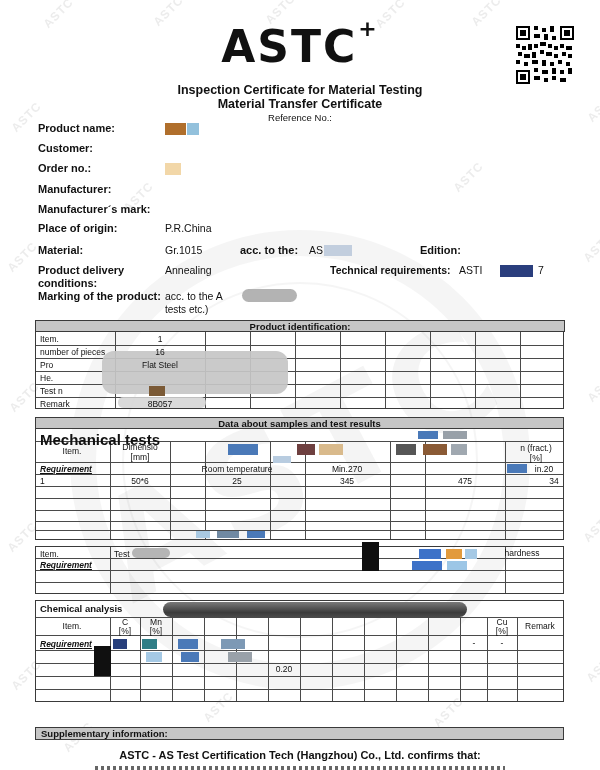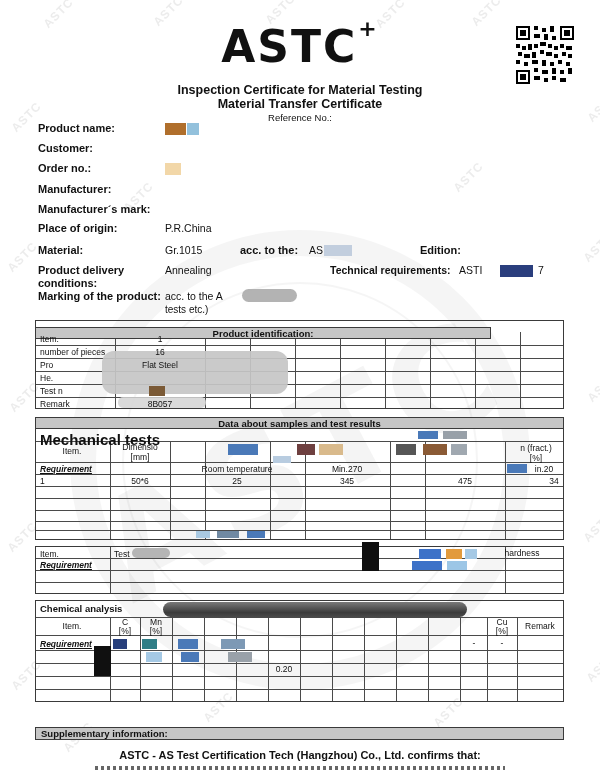--- a/index.html
+++ b/index.html
@@ -176,21 +176,21 @@
   <div class="val" style="left:459px;top:264px">ASTI</div>
   <div class="rd" style="left:500px;top:265px;width:33px;height:12px;background:#2a3e7d"></div>
   <div class="val" style="left:538px;top:264px">7</div>
 
   <div class="lbl" style="left:38px;top:290px">Marking of the product:</div>
   <div class="val" style="left:165px;top:290px">acc. to the A</div>
   <div class="rd blob" style="left:242px;top:289px;width:55px;height:13px;background:#a6a6a6;opacity:.85;border-radius:7px"></div>
   <div class="val sm" style="left:165px;top:304px">tests etc.)</div>
 
   <div class="tbox" style="left:35px;top:320px;width:529px;height:89px"></div>
-  <div class="band" style="left:35px;top:327px;width:456px;height:12px">
+  <div class="band" style="left:35px;top:320px;width:530px;height:12px">
       <span>Product identification:</span>
     </div>
 
   <div class="blob" style="left:102px;top:351px;width:186px;height:43px;background:#c5c5c5;opacity:.92"></div>
   <div class="blob" style="left:118px;top:397px;width:88px;height:11px;background:#d4d4d4;opacity:.85;border-radius:5px"></div>
 
   <div class="cl" style="left:40px;top:334px">Item.</div>
   <div class="cc" style="left:160px;top:334px">1</div>
   <div class="cl" style="left:40px;top:347px">number of pieces</div>
   <div class="cc" style="left:160px;top:347px">16</div>

